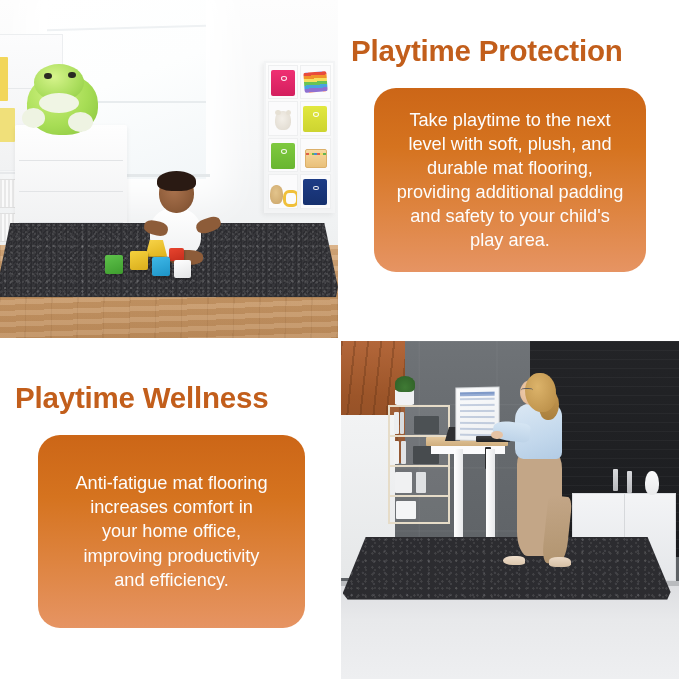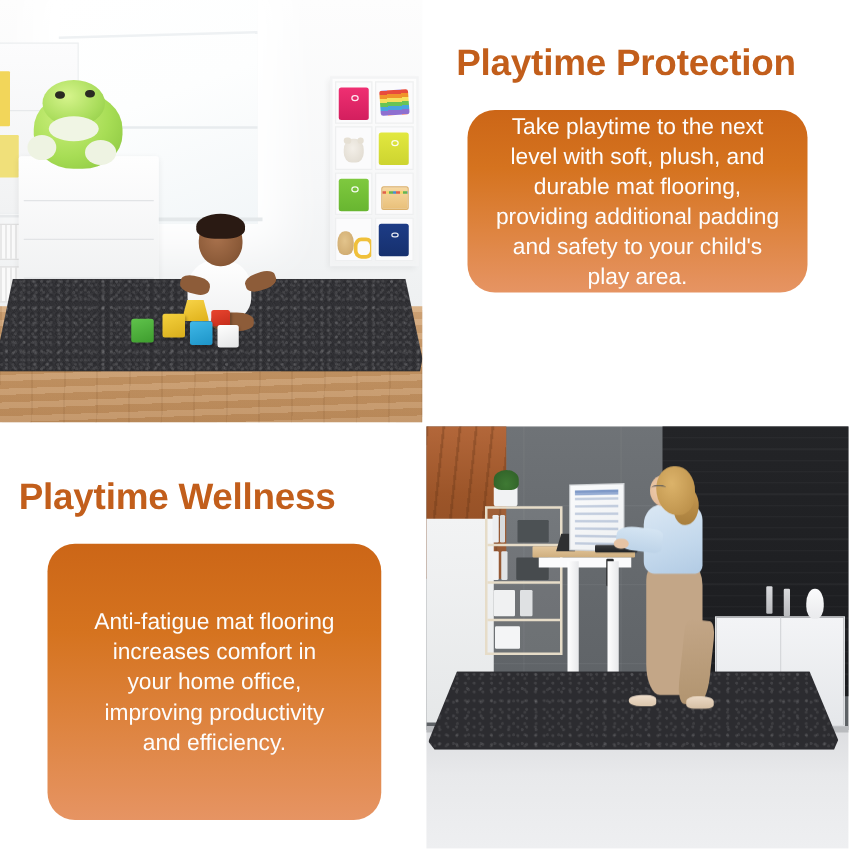--- a/index.html
+++ b/index.html
@@ -426,25 +426,25 @@
     text-align: center;
     font-size: 18.2px;
     line-height: 1.32;
     font-weight: normal;
     color: #fdfdfd;
     padding: 0 12px;
     white-space: pre-line;
   }
 
   
-  .panel-tr .panel-heading { left: 24px; top: 36px; }
-  .panel-tr .callout { left: 33px; top: 88px; width: 272px; height: 146px; }
+  .panel-tr .panel-heading { left: 10px; top: 36px; }
+  .panel-tr .callout { left: 33px; top: 88px; width: 272px; height: 184px; }
   
   .panel-bl .panel-heading { left: 15px; top: 42px; }
-  .panel-bl .callout { left: 38px; top: 94px; width: 267px; height: 221px; }
+  .panel-bl .callout { left: 38px; top: 94px; width: 267px; height: 193px; }
 </style>
 </head>
 <body>
 
 <div class="canvas">
 
   <div class="quad quad-tl">
     <div class="scene">
       <div class="pr-wall"></div>
       <div class="pr-window"></div>

